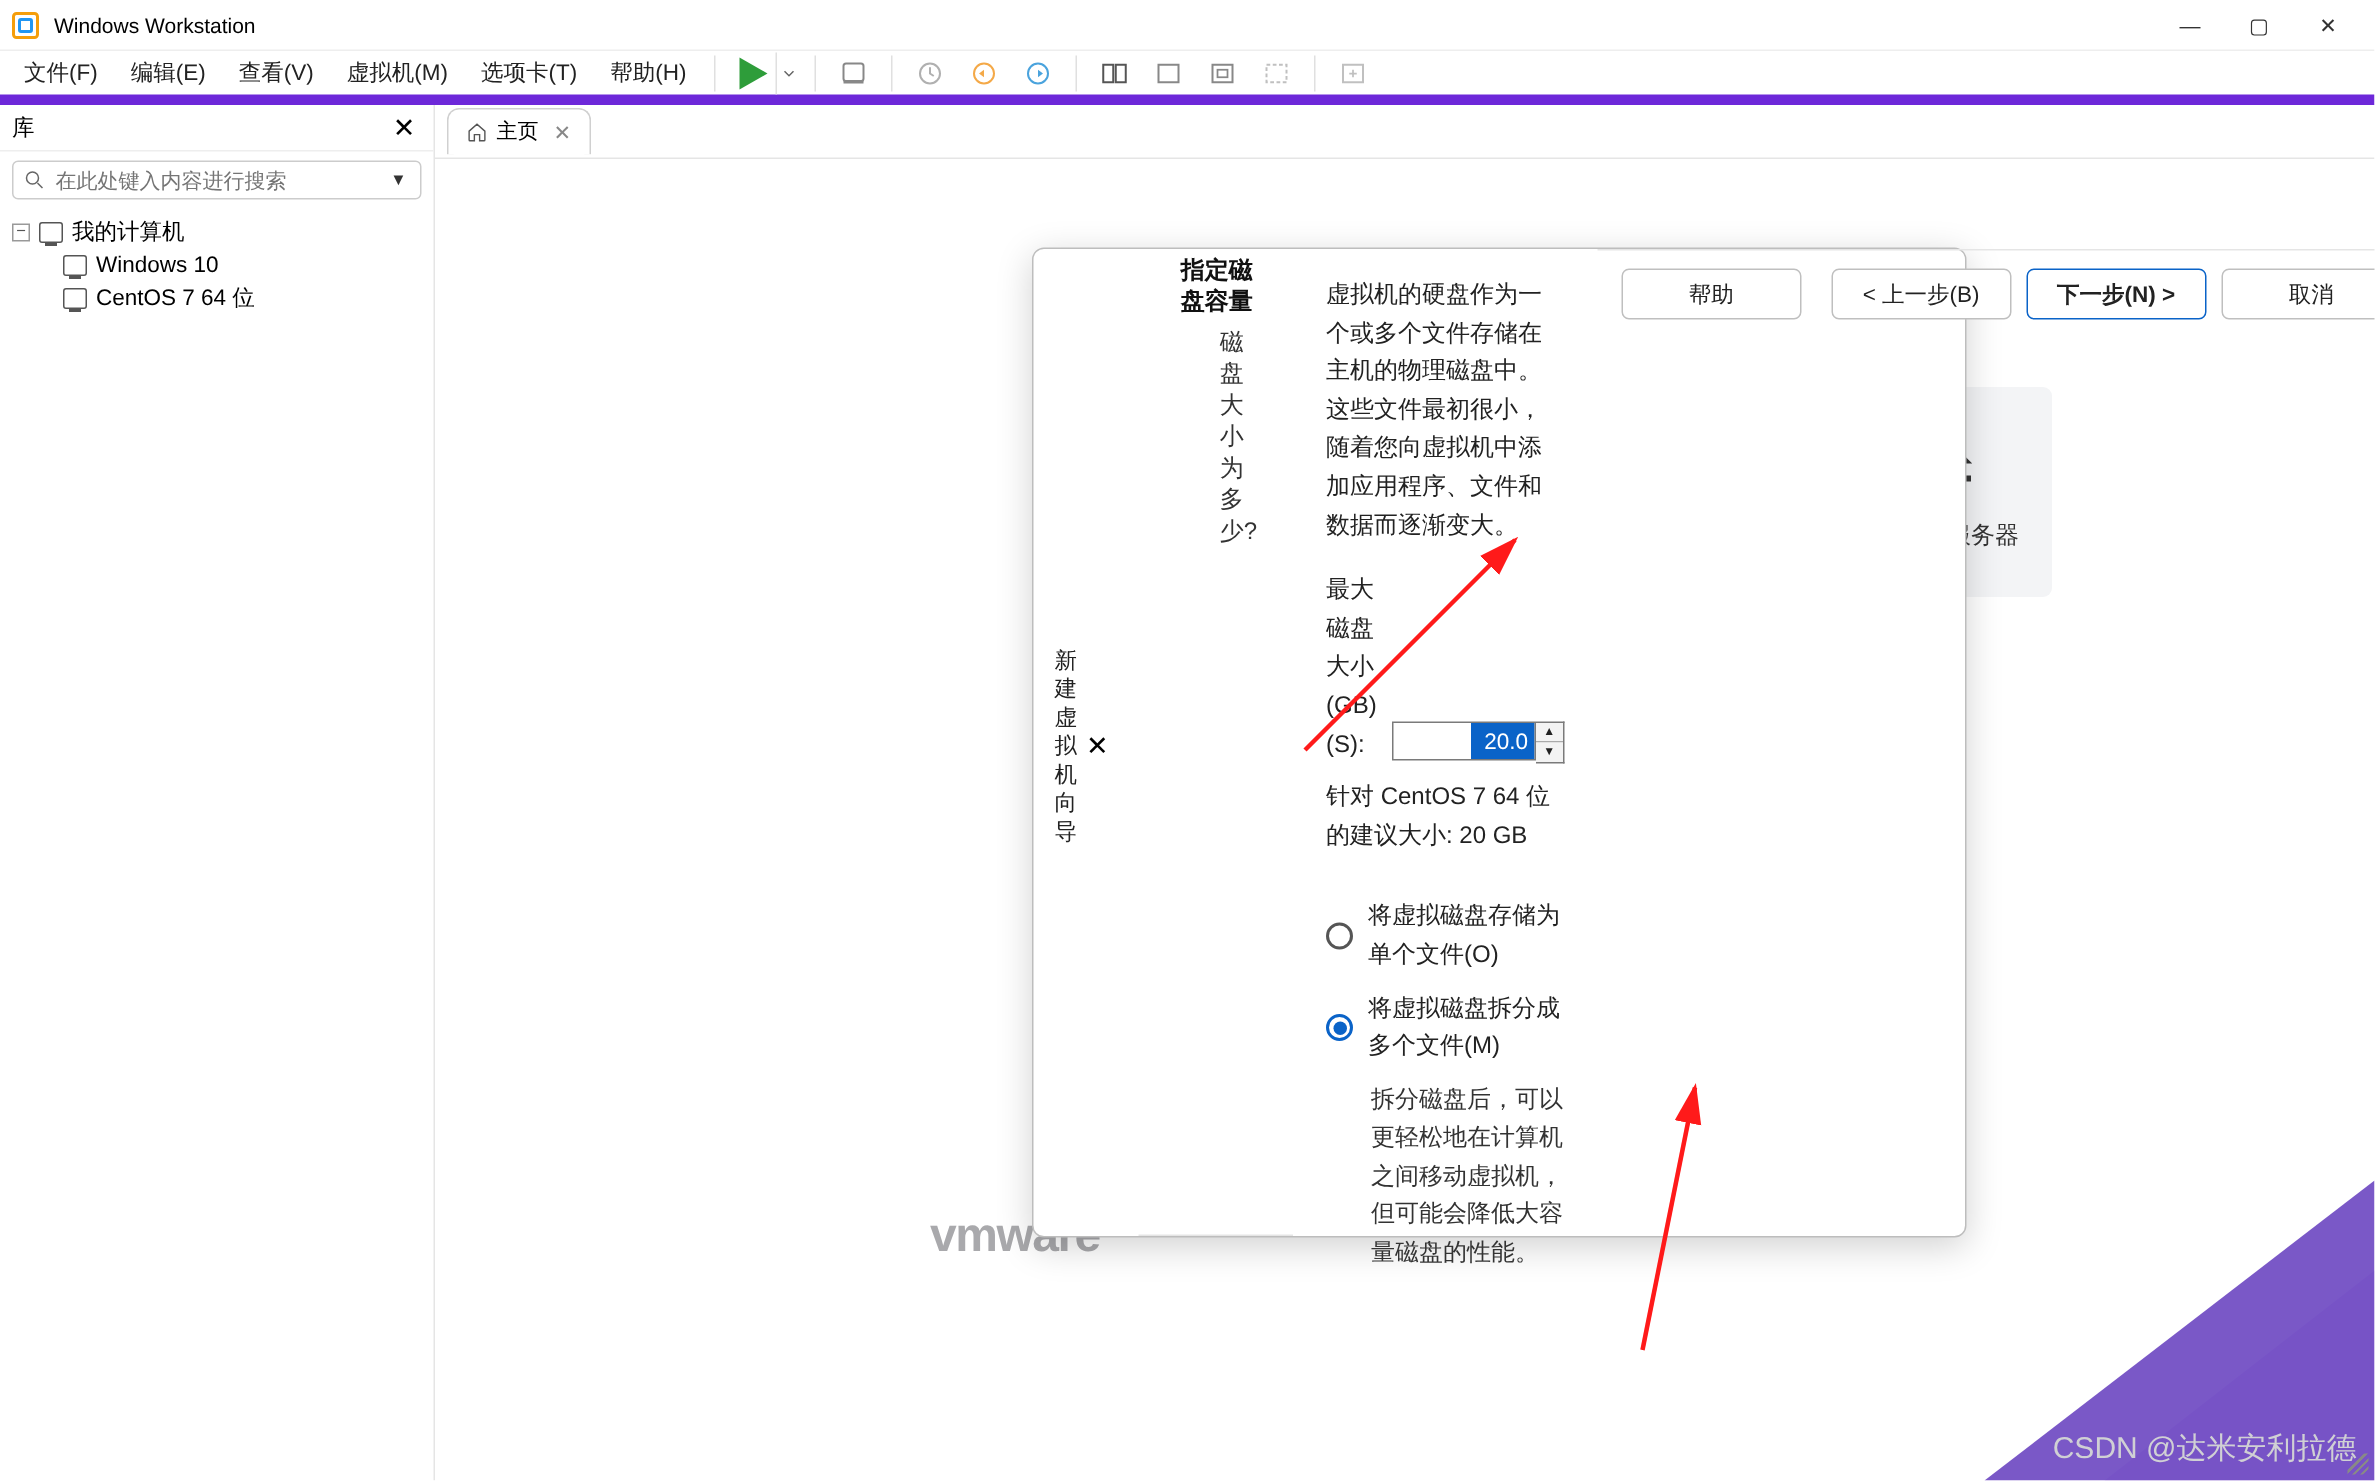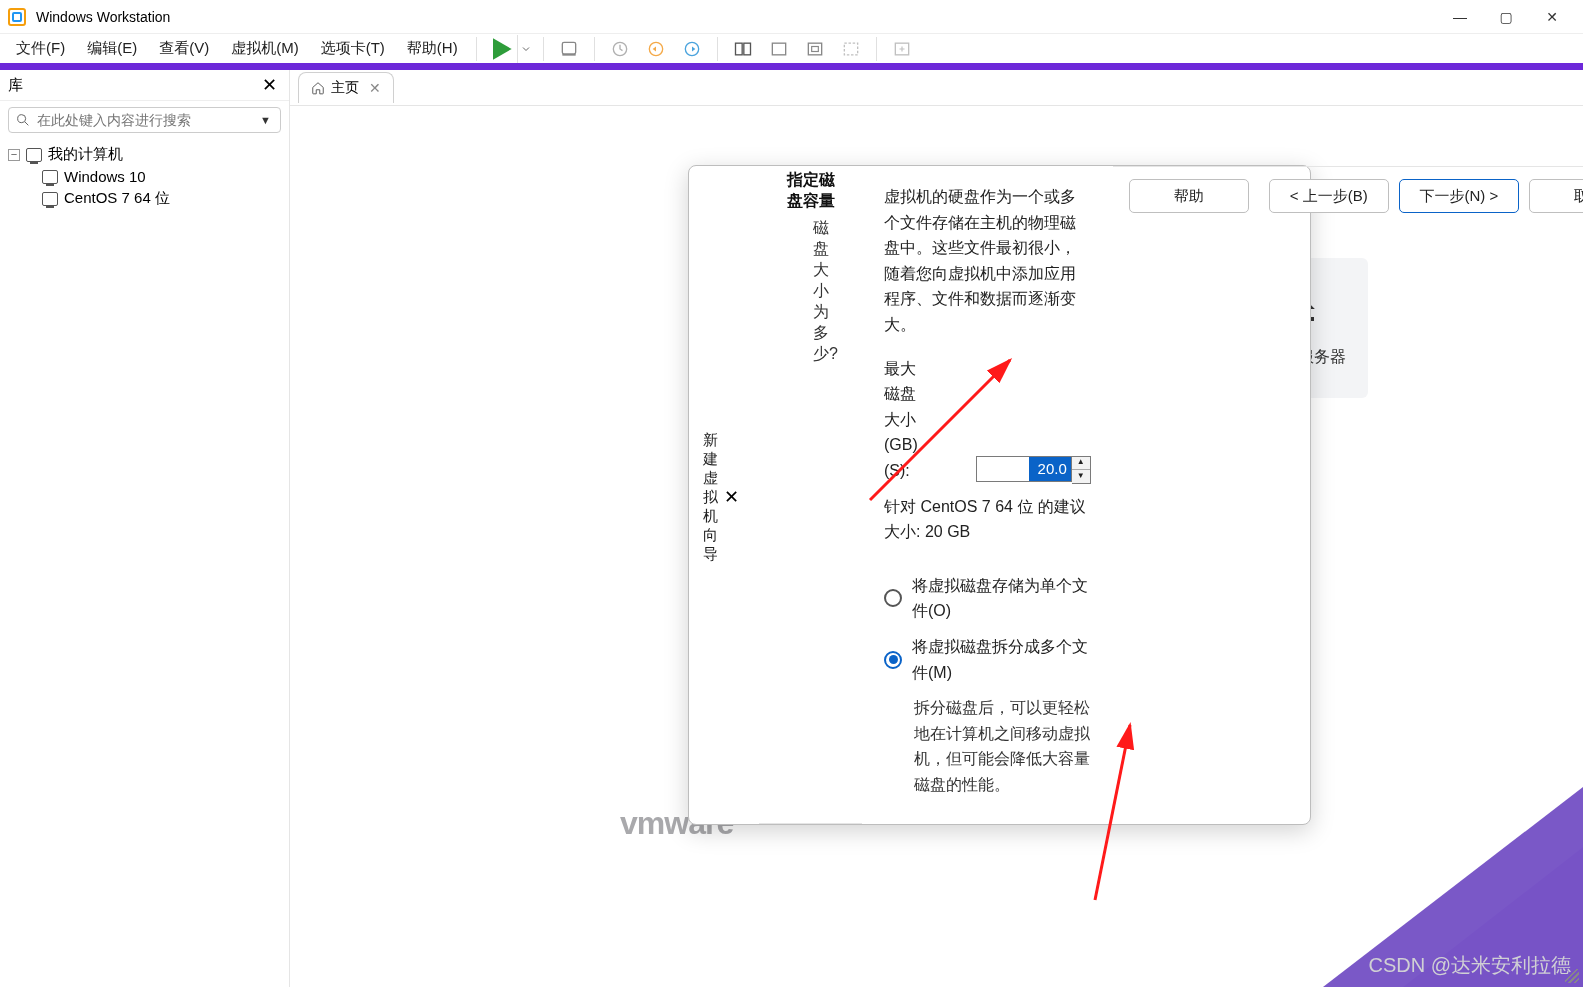--- a/index.html
+++ b/index.html
@@ -70,35 +70,35 @@
 .dlg-titlebar { display:flex; align-items:center; justify-content:space-between; padding:8px 14px 4px; }
 .dlg-titlebar .t { font-size:15px; color:#222; }
 .dlg-titlebar .x { font-size:18px; cursor:pointer; padding:2px 6px; }
 .dlg-header { padding:4px 24px 14px 28px; border-bottom:1px solid #e5e5e5; }
 .dlg-header .h1 { font-weight:700; font-size:16px; color:#111; }
 .dlg-header .h2 { font-size:16px; color:#333; padding-left:26px; margin-top:6px; }
 .dlg-body { flex:1; padding:18px 22px 8px; font-size:16px; color:#222; line-height:1.6; }
 .dlg-body p.desc { margin-bottom:18px; }
 .fld { display:flex; align-items:flex-end; gap:10px; margin-bottom:10px; }
 .fld .spin { display:flex; align-items:stretch; }
-.fld input[type=text] { width:96px; height:26px; border:1px solid #7a7a7a; text-align:right; padding:12px 4px; font-size:15px; background:#fff;margin-left:48px; }
+.fld input[type=text] { width:96px; height:26px; border:1px solid #7a7a7a; text-align:right; padding:12px 4px; font-size:15px; background:#fff; }
 .fld input[type=text].sel { background:#fff; }
 .spin-btns { display:flex; flex-direction:column; border:1px solid #7a7a7a; border-left:none; }
 .spin-btns span { width:18px; height:13px; display:flex; align-items:center; justify-content:center; font-size:8px; cursor:pointer; background:#f3f3f3; }
 .spin-btns span:first-child { border-bottom:1px solid #aaa; }
 .reco { margin-bottom:28px; }
 .radio-row { display:flex; align-items:center; gap:10px; margin:10px 0; }
 .radio { width:18px; height:18px; border:2px solid #555; border-radius:50%; display:flex; align-items:center; justify-content:center; cursor:pointer; flex-shrink:0; }
 .radio.checked { border-color:#0a63c8; }
 .radio.checked::after { content:""; width:9px; height:9px; border-radius:50%; background:#0a63c8; }
 .radio-note { padding-left:30px; color:#333; line-height:1.6; }
 .dlg-footer { border-top:1px solid #e5e5e5; padding:12px 16px; display:flex; align-items:flex-start; gap:10px; }
 .dlg-footer .spacer { flex:1; }
 .btn { min-width:120px; height:34px; border:1px solid #bfbfbf; border-radius:5px; background:#fff; font-size:15px; color:#222; cursor:pointer; display:flex; align-items:center; justify-content:center; }
-.btn.primary { border-color:#0a63c8; }
+.btn.primary { border-color:#0a63c8;font-weight:bold; }
 
 
 .arrow { position:absolute; pointer-events:none; }
 </style>
 </head>
 <body>
 
 <div class="titlebar">
   <div class="app-icon"></div>
   <div class="title">Windows Workstation</div>

